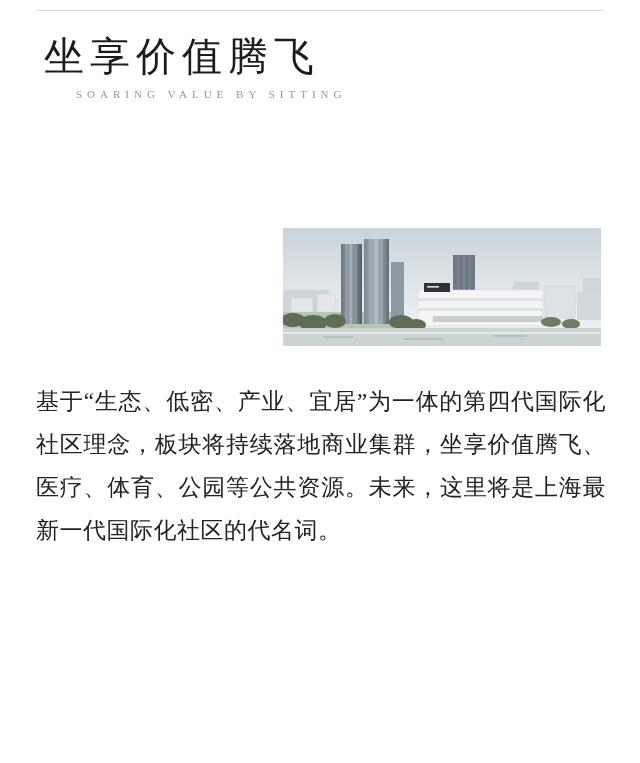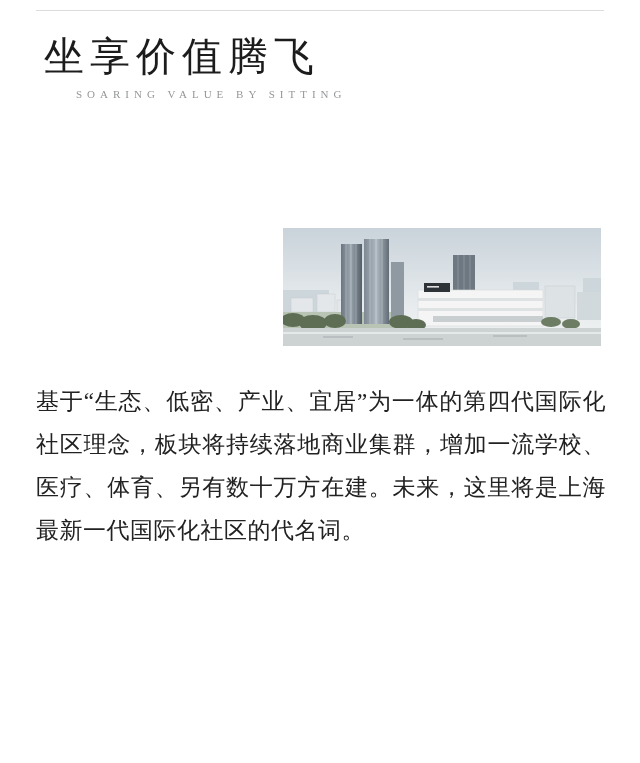--- a/index.html
+++ b/index.html
@@ -141,16 +141,16 @@
       <rect x="0" y="104" width="318" height="2" fill="#e6e9e9"></rect>
       <g fill="#b9bfc1">
         <rect x="40" y="108" width="30" height="2"></rect>
         <rect x="120" y="110" width="40" height="2"></rect>
         <rect x="210" y="107" width="34" height="2"></rect>
       </g>
     </svg>
   </div>
 
   <div class="body-text">
-    <p>基于“生态、低密、产业、宜居”为一体的第四代国际化社区理念，板块将持续落地商业集群，增加一流学校、医疗、体育、另有数十万方在建。未来，这里将是上海最新一代国际化社区的代名词。</p>
+    <p>基于“生态、低密、产业、宜居”为一体的第四代国际化社区理念，板块将持续落地商业集群，坐享价值腾飞、医疗、体育、公园等公共资源。未来，这里将是上海最新一代国际化社区的代名词。</p>
   </div>
 
 </div>
 
 </body></html>

